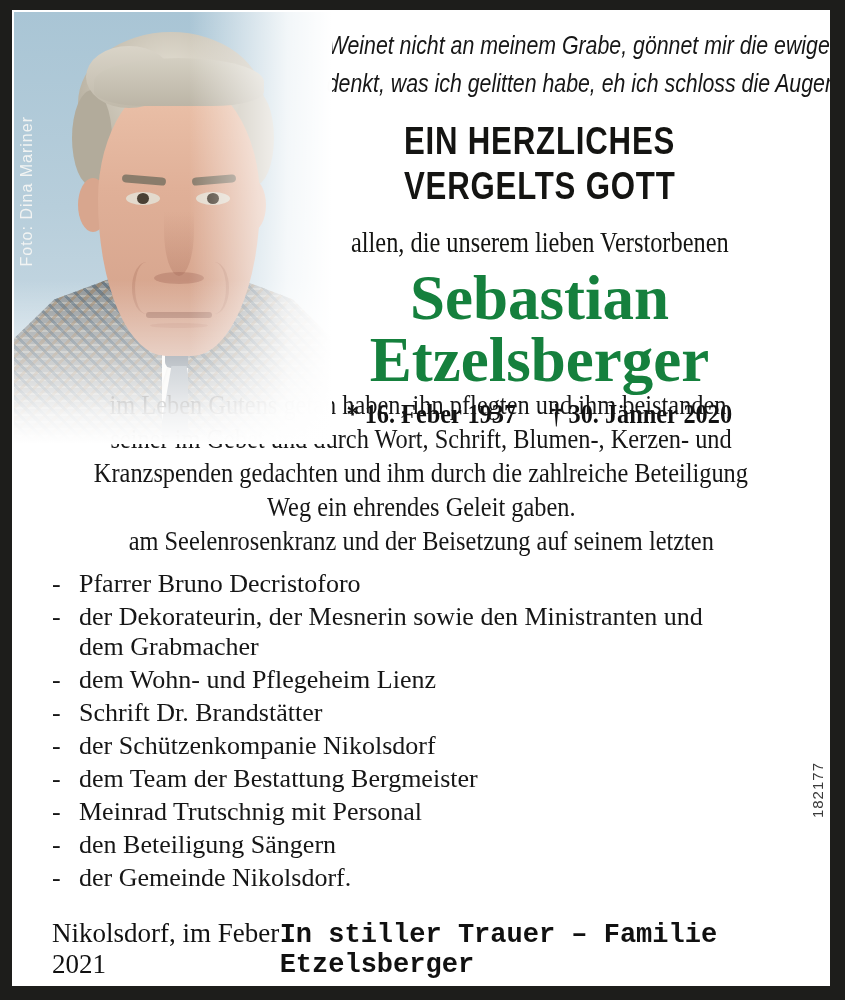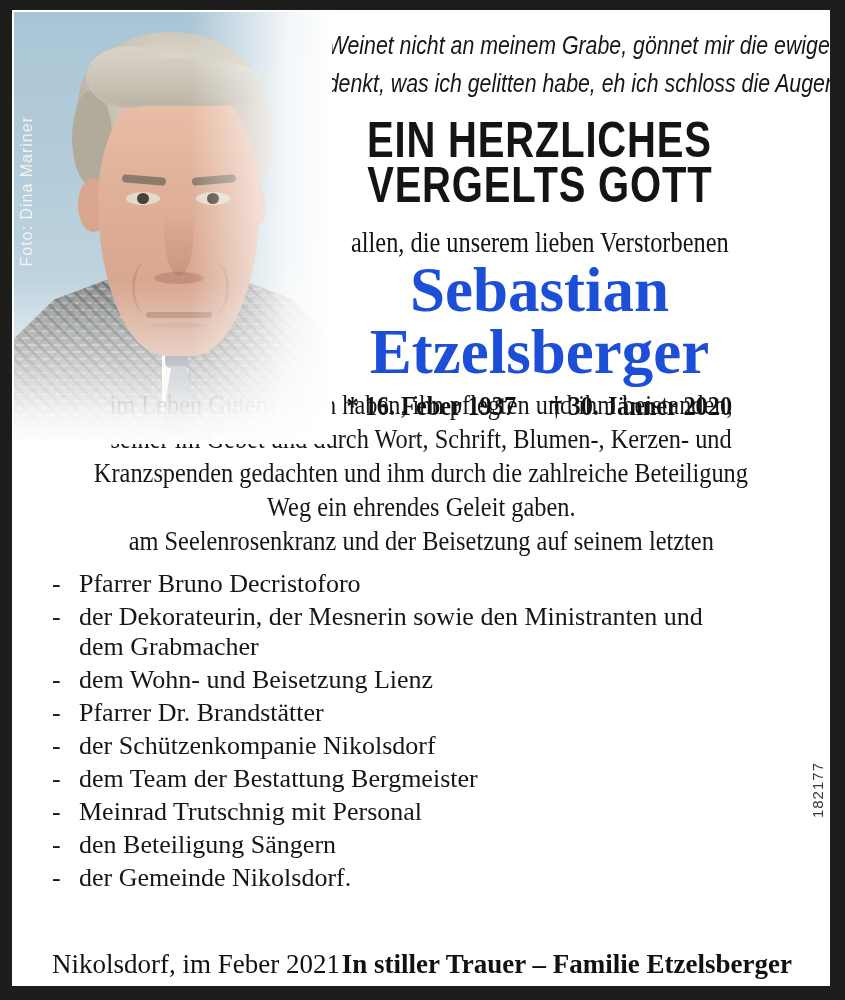--- a/index.html
+++ b/index.html
@@ -75,42 +75,42 @@
     writing-mode:vertical-rl;transform:rotate(180deg);
     font-family:"Liberation Sans", sans-serif;
     font-size:16px;letter-spacing:1px;color:rgba(246,246,244,.92);
   }
   
   .centered-line{white-space:nowrap;display:inline-block;}
   .top-col{position:absolute;left:255px;top:16px;width:545px;text-align:center;}
   .quote{font-family:"Liberation Sans", sans-serif;font-style:italic;font-size:26px;line-height:38px;color:#161616;}
   .quote .centered-line{transform:scaleX(.82);}
   .main-heading{margin-top:16px;font-family:"Liberation Sans", sans-serif;font-weight:bold;
-    font-size:50px;line-height:45px;letter-spacing:1px;color:#141412;}
+    font-size:39px;line-height:45px;letter-spacing:1px;color:#141412;}
   .main-heading .centered-line{transform:scaleX(.8);}
   .intro{margin-top:18px;font-size:29px;color:#141412;}
   .intro .centered-line{transform:scaleX(.84);}
-  .deceased-name{margin-top:0;font-weight:bold;font-size:63px;line-height:62px;color:#1d4ed8;}
+  .deceased-name{margin-top:8px;font-weight:bold;font-size:63px;line-height:62px;color:#15803d;}
   .dates{margin-top:8px;font-weight:bold;font-size:27px;}
   .dates .centered-line{transform:scaleX(.9);}
   .dates .date-birth{margin-right:38px;}
   
   .body-par{position:absolute;left:20px;right:20px;top:378px;text-align:center;
     font-size:28px;line-height:34px;color:#161616;}
   .body-par .centered-line{transform:scaleX(.87);}
   
   .thanks{position:absolute;left:40px;top:559px;width:695px;font-size:26px;color:#161616;}
   .thanks-heading{font-size:28px;margin-bottom:12px;}
   .thanks-item{display:flex;line-height:30px;margin-bottom:3px;}
   .thanks-item .dash{flex:none;width:27px;}
   .thanks-item .item-text{flex:1;}
   
   .footer{position:absolute;left:40px;right:38px;bottom:6px;display:flex;
     justify-content:space-between;align-items:baseline;font-size:27px;}
-  .footer-right{font-weight:bold;}
+  .footer-right{font-weight:bold;font-family:Liberation Mono, monospace;}
   
   .ref-number{position:absolute;right:4px;top:752px;
     writing-mode:vertical-rl;transform:rotate(180deg);
     font-family:"Liberation Sans", sans-serif;font-size:15px;color:#3a3a3a;letter-spacing:1px;}
 </style>
 </head>
 <body>
 
 <div class="card">
 
@@ -185,25 +185,25 @@
     <div class="thanks-item">
       <span class="dash">-</span>
       <span class="item-text">Pfarrer Bruno Decristoforo</span>
     </div>
     <div class="thanks-item">
       <span class="dash">-</span>
       <span class="item-text">der Dekorateurin, der Mesnerin sowie den Ministranten und dem Grabmacher</span>
     </div>
     <div class="thanks-item">
       <span class="dash">-</span>
-      <span class="item-text">dem Wohn- und Beisetzung Lienz</span>
-    </div>
-    <div class="thanks-item">
-      <span class="dash">-</span>
-      <span class="item-text">Pfarrer Dr. Brandstätter</span>
+      <span class="item-text">dem Wohn- und Pflegeheim Lienz</span>
+    </div>
+    <div class="thanks-item">
+      <span class="dash">-</span>
+      <span class="item-text">Schrift Dr. Brandstätter</span>
     </div>
     <div class="thanks-item">
       <span class="dash">-</span>
       <span class="item-text">der Schützenkompanie Nikolsdorf</span>
     </div>
     <div class="thanks-item">
       <span class="dash">-</span>
       <span class="item-text">dem Team der Bestattung Bergmeister</span>
     </div>
     <div class="thanks-item">

